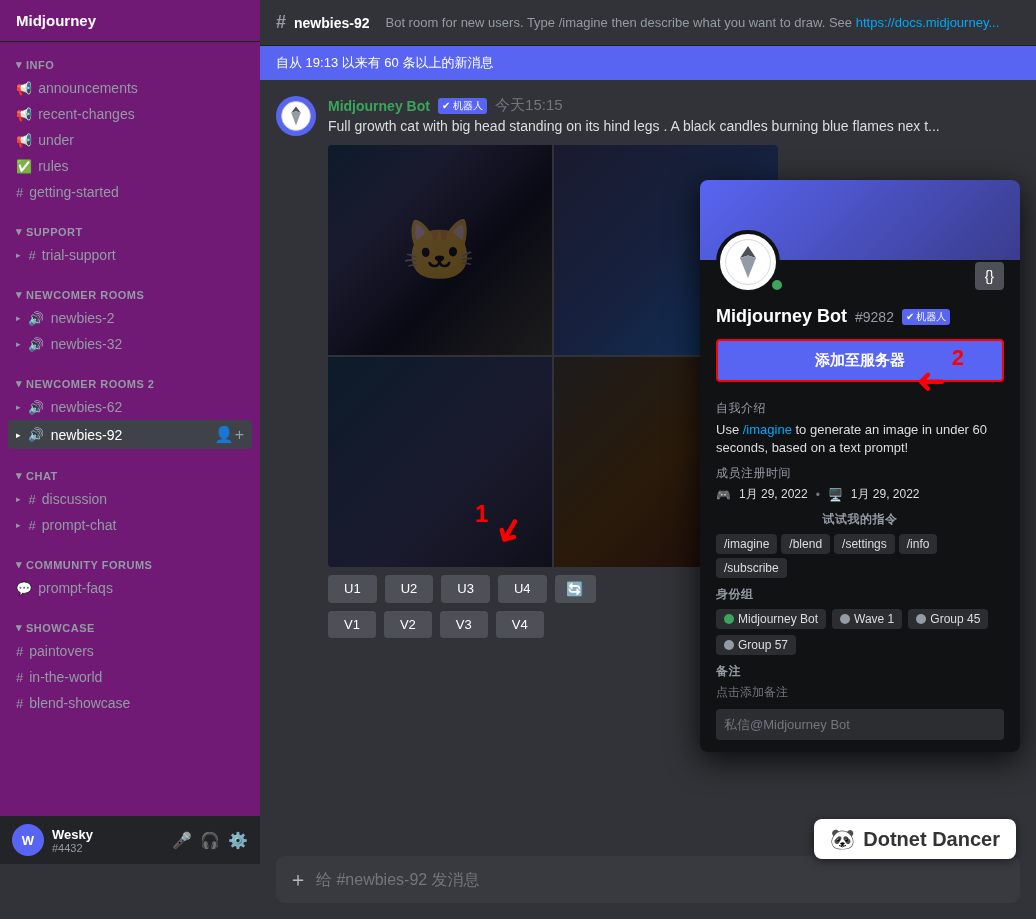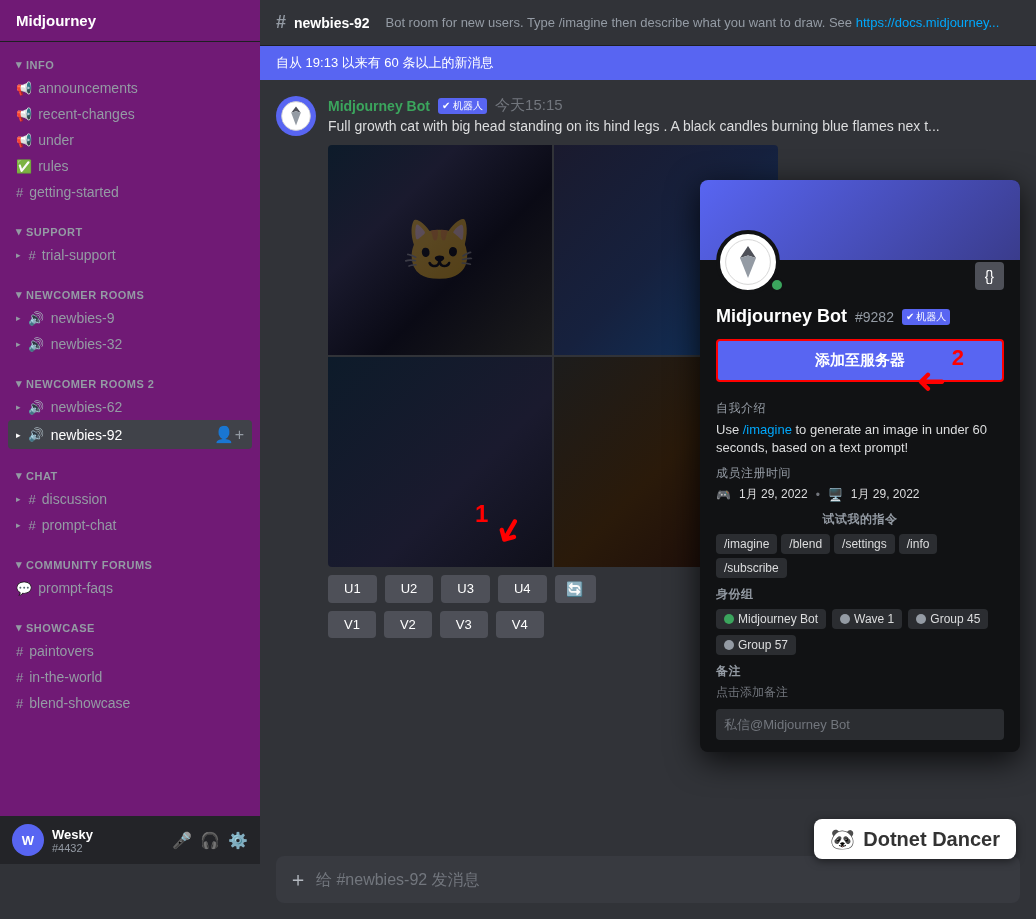--- a/index.html
+++ b/index.html
@@ -463,21 +463,21 @@
     </div>
 
     <div class="sidebar-section">
       <div class="sidebar-section-label">
         <span>▾</span>
         <span>NEWCOMER ROOMS</span>
       </div>
       <div class="sidebar-item">
         <span class="sidebar-arrow">▸</span>
         <span class="icon">🔊</span>
-        <span>newbies-9</span>
+        <span>newbies-2</span>
       </div>
       <div class="sidebar-item">
         <span class="sidebar-arrow">▸</span>
         <span class="icon">🔊</span>
         <span>newbies-32</span>
       </div>
     </div>
 
     <div class="sidebar-section">
       <div class="sidebar-section-label">

